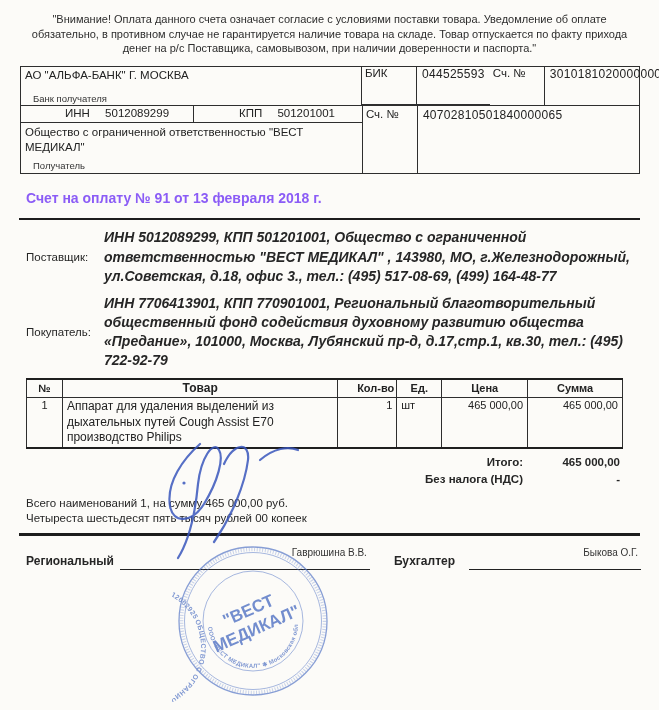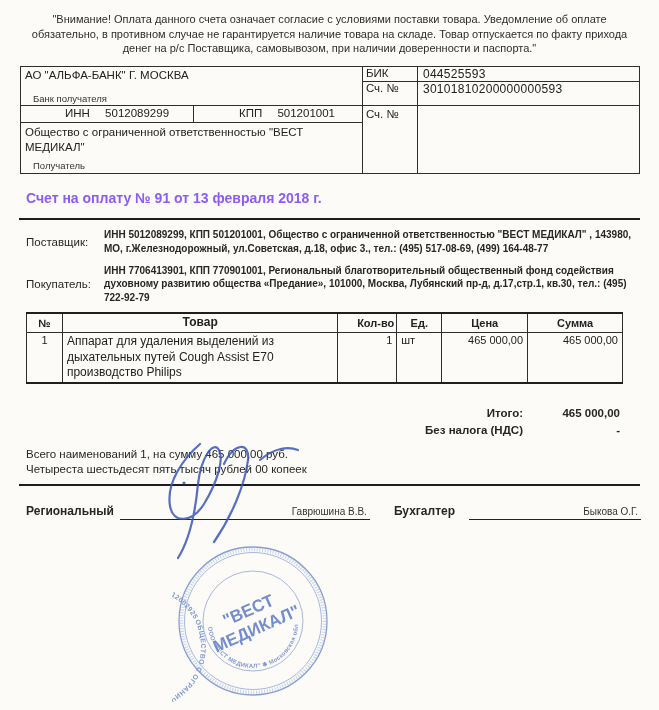--- a/index.html
+++ b/index.html
@@ -15,68 +15,68 @@
     font-size: 11px; line-height: 1.33; text-align: center; color:#2d2d2d;
   }
   
   .bank-table {
     margin: 10px 0 0 20px; width: 620px;
     border: 1.6px solid #2e2e2e; font-size: 11.5px; color:#222;
   }
   .bt-row1 { display: flex; height: 38px; }
   .bt-left1 { width: 343px; border-right: 1px solid #2e2e2e; position: relative; padding: 2px 4px; }
   .bt-small-label { position: absolute; left: 12px; bottom: 1px; font-size: 9.5px; color:#333; }
-  .bt-right1 { width: 277px; display: flex; flex-direction: column; }
+  .bt-right1 { width: 277px; display: flex; flex-direction: row; }
   .bt-sub { display: flex; flex: 1; }
   .bt-sub:first-child { border-bottom: 1px solid #2e2e2e; flex: 0 0 15px; }
   .bt-lbl { width: 55px; border-right: 1px solid #2e2e2e; padding: 0 3px; }
   .bt-val { padding: 0 5px; font-size: 12px; letter-spacing: .3px; }
   .bt-row2 { display: flex; border-top: 1px solid #2e2e2e; }
   .bt-left2 { width: 343px; border-right: 1px solid #2e2e2e; }
   .bt-innkpp { display: flex; height: 17px; border-bottom: 1px solid #2e2e2e; }
   .bt-inn { width: 173px; border-right: 1px solid #2e2e2e; padding: 1px 4px; }
   .bt-kpp { flex: 1; padding: 1px 5px; }
   .bt-code-lbl { display: inline-block; margin-right: 12px; padding-left: 40px; }
   .bt-name { position: relative; height: 50px; padding: 2px 4px; line-height: 1.3; }
   .bt-right2 { width: 277px; display: flex; }
   .bt-right2 .bt-lbl { padding-top: 2px; }
   .bt-right2 .bt-val { padding-top: 2px; }
   
   .doc-title { margin: 16px 0 0 26px; font-size: 14px; font-weight: bold; color:#8b5cf6; }
   .rule { height: 2.6px; background: #1d1d1d; width: 621px; margin: 12px 0 0 19px; }
   
   .party { display: flex; align-items: center; margin: 8px 0 0 26px; width: 612px; }
   .party-label { width: 78px; font-size: 11.5px; flex: 0 0 78px; }
-  .party-text { font-size: 10px; font-weight: bold; line-height: 1.36; }
+  .party-text { font-size: 14px; font-weight: bold; line-height: 1.36; font-style: italic; }
   
   .items-table { border-collapse: collapse; margin: 8px 0 0 26px; width: 597px; font-size: 11px; color:#222; }
   .items-table th, .items-table td { border: 1px solid #2e2e2e; padding: 1px 4px; }
   .items-table th { font-weight: bold; border-top: 2.2px solid #1f1f1f; padding: 1px 2px; }
   .items-table td { border-bottom: 2.2px solid #1f1f1f; vertical-align: top; }
   .c-num { width: 36px; text-align: center; }
   .c-name { width: 276px; text-align: left; font-size: 12px; line-height: 1.3; }
   .c-qty { width: 59px; text-align: right; }
   .c-unit { width: 45px; text-align: left; }
   .c-price, .c-sum { width: 86px; text-align: right; }
   .c-sum { width: 95px; }
   
-  .totals { margin: 21px 0 0 26px; width: 594px; font-size: 11.5px; font-weight: bold; }
+  .totals { margin: 5px 0 0 26px; width: 594px; font-size: 11.5px; font-weight: bold; }
   .totals-row { display: flex; line-height: 17px; }
   .totals-label { width: 497px; text-align: right; }
   .totals-value { width: 97px; text-align: right; }
   .summary { margin: 9px 0 0 26px; font-size: 11.5px; }
   .amount-words { margin: 3px 0 0 26px; font-size: 11.5px; font-weight: normal; }
   
   .sig-row { display: flex; align-items: flex-end; margin: 12px 0 0 26px; font-size: 12px; }
   .sig-label { font-weight: bold; padding-bottom: 2px; }
   .sig-line { border-bottom: 1.3px solid #222; height: 22px; position: relative; }
   .sig-line-1 { width: 250px; margin-left: 6px; }
   .sig-line-2 { width: 172px; margin-left: 14px; }
   .sig-gap { width: 24px; }
-  .sig-name { position: absolute; right: 3px; bottom: 2px; font-size: 10px; color:#333; white-space: nowrap; }
+  .sig-name { position: absolute; right: 3px; bottom: 11px; font-size: 10px; color:#333; white-space: nowrap; }
   
   .signature-svg { position: absolute; left: 138px; top: 430px; pointer-events: none; }
   .stamp-svg { position: absolute; left: 172px; top: 540px; pointer-events: none; }
 </style>
 </head>
 <body>
 
 <div class="page">
 
   <div class="disclaimer">"Внимание! Оплата данного счета означает согласие с условиями поставки товара. Уведомление об оплате обязательно, в противном случае не гарантируется наличие товара на складе. Товар отпускается по факту прихода денег на р/с Поставщика, самовывозом, при наличии доверенности и паспорта."</div>
@@ -110,20 +110,21 @@
             <span>501201001</span>
           </div>
         </div>
         <div class="bt-name">
           <span>Общество с ограниченной ответственностью "ВЕСТ МЕДИКАЛ"</span>
           <span class="bt-small-label">Получатель</span>
         </div>
       </div>
       <div class="bt-right2">
         <div class="bt-lbl">Сч. №</div>
+        <div class="bt-val">40702810501840000065</div>
       </div>
     </div>
   </div>
 
   <div class="doc-title">Счет на оплату № 91 от 13 февраля 2018 г.</div>
   <div class="rule"></div>
 
   <div class="party">
     <div class="party-label">Поставщик:</div>
     <div class="party-text">ИНН 5012089299, КПП 501201001, Общество с ограниченной ответственностью "ВЕСТ МЕДИКАЛ" , 143980, МО, г.Железнодорожный, ул.Советская, д.18, офис 3., тел.: (495) 517-08-69, (499) 164-48-77</div>

